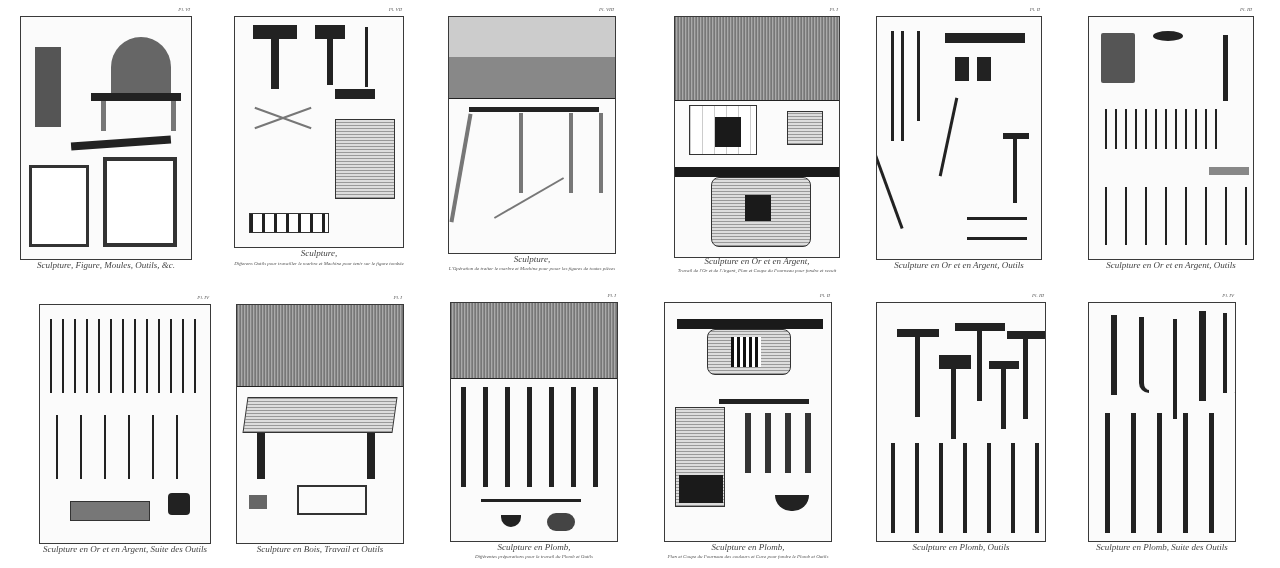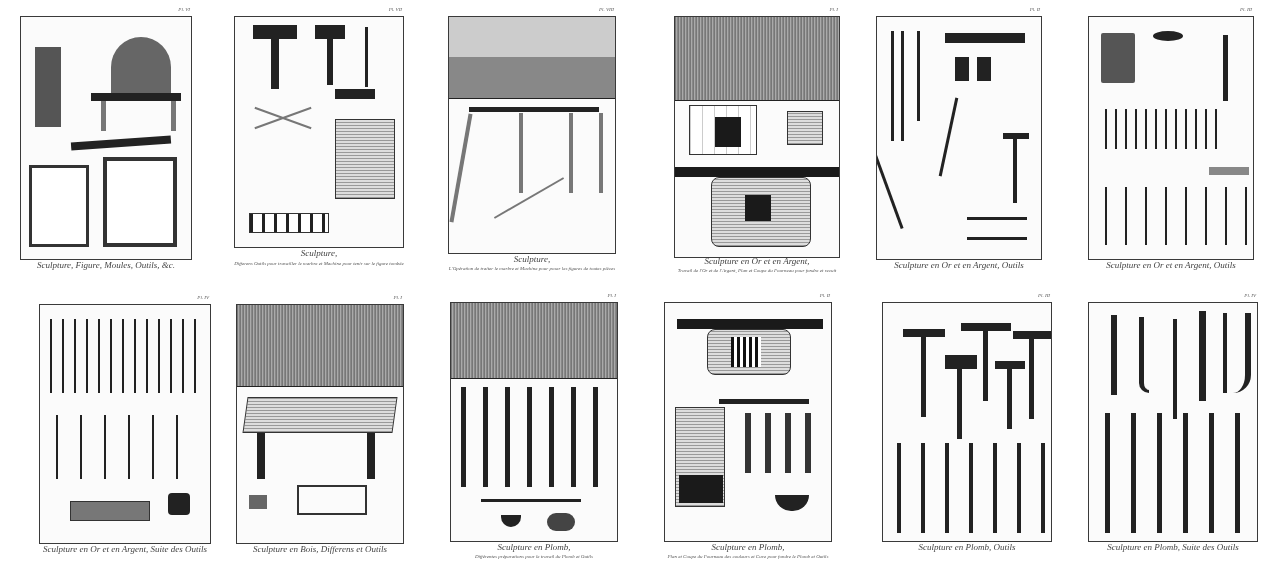--- a/index.html
+++ b/index.html
@@ -127,21 +127,21 @@
 <div class="plate" style="left:236px;top:304px;width:168px;height:256px;">
   <div class="sheet" style="height:240px;">
     <div class="scene" style="left:0;top:0;width:100%;height:82px;"></div>
     <div class="hatch" style="left:8px;top:92px;width:150px;height:36px;transform:skewX(-8deg);"></div>
     <div class="tool" style="left:20px;top:128px;width:8px;height:46px;"></div>
     <div class="tool" style="left:130px;top:128px;width:8px;height:46px;"></div>
     <div class="tool" style="left:12px;top:190px;width:18px;height:14px;background:#666;"></div>
     <div class="tool light" style="left:60px;top:180px;width:70px;height:30px;background:transparent;border:2px solid #333;"></div>
   </div>
   <div class="plate-no">Pl. I</div>
-  <div class="cap-main" style="top:240px;">Sculpture en Bois, Differens et Outils</div>
+  <div class="cap-main" style="top:240px;">Sculpture en Bois, Travail et Outils</div>
 </div>
 
 <div class="plate" style="left:450px;top:302px;width:168px;height:258px;">
   <div class="sheet" style="height:240px;">
     <div class="scene" style="left:0;top:0;width:100%;height:76px;"></div>
     <div class="tool" style="left:10px;top:84px;width:146px;height:100px;background:repeating-linear-gradient(90deg,#222 0 5px,transparent 5px 22px);"></div>
     <div class="tool" style="left:30px;top:196px;width:100px;height:3px;"></div>
     <div class="tool" style="left:50px;top:212px;width:20px;height:12px;border-radius:0 0 10px 10px;"></div>
     <div class="tool" style="left:96px;top:210px;width:28px;height:18px;border-radius:10px;background:#444;"></div>
   </div>
@@ -159,39 +159,39 @@
     <div class="hatch" style="left:10px;top:104px;width:50px;height:100px;"></div>
     <div class="dark" style="left:14px;top:172px;width:44px;height:28px;"></div>
     <div class="tool" style="left:80px;top:110px;width:70px;height:60px;background:repeating-linear-gradient(90deg,#333 0 6px,transparent 6px 20px);"></div>
     <div class="tool" style="left:110px;top:192px;width:34px;height:16px;border-radius:0 0 17px 17px;"></div>
   </div>
   <div class="plate-no">Pl. II</div>
   <div class="cap-main" style="top:240px;">Sculpture en Plomb,</div>
   <div class="cap-sub" style="top:252px;">Plan et Coupe du Fourneau des couleurs et Cuve pour fondre le Plomb et Outils</div>
 </div>
 
-<div class="plate" style="left:876px;top:302px;width:170px;height:258px;margin-left:6px;">
+<div class="plate" style="left:876px;top:302px;width:170px;height:258px;">
   <div class="sheet" style="height:240px;">
     <div class="tool" style="left:20px;top:26px;width:42px;height:8px;"></div>
     <div class="tool" style="left:38px;top:34px;width:5px;height:80px;"></div>
     <div class="tool" style="left:62px;top:52px;width:32px;height:14px;"></div>
     <div class="tool" style="left:74px;top:66px;width:5px;height:70px;"></div>
     <div class="tool" style="left:78px;top:20px;width:50px;height:8px;"></div>
     <div class="tool" style="left:100px;top:28px;width:5px;height:70px;"></div>
     <div class="tool" style="left:112px;top:58px;width:30px;height:8px;"></div>
     <div class="tool" style="left:124px;top:66px;width:5px;height:60px;"></div>
     <div class="tool" style="left:130px;top:28px;width:38px;height:8px;"></div>
     <div class="tool" style="left:146px;top:36px;width:5px;height:80px;"></div>
     <div class="tool" style="left:14px;top:140px;width:150px;height:90px;background:repeating-linear-gradient(90deg,#222 0 4px,transparent 4px 24px);"></div>
   </div>
   <div class="plate-no">Pl. III</div>
   <div class="cap-main" style="top:240px;">Sculpture en Plomb, Outils</div>
 </div>
 
-<div class="plate" style="left:1088px;top:302px;width:170px;height:258px;">
+<div class="plate" style="left:1088px;top:302px;width:148px;height:258px;">
   <div class="sheet" style="height:240px;">
     <div class="tool" style="left:22px;top:12px;width:6px;height:80px;"></div>
     <div class="tool" style="left:50px;top:14px;width:10px;height:76px;border-radius:0 0 0 14px;background:transparent;border-left:5px solid #222;border-bottom:3px solid #222;"></div>
     <div class="tool" style="left:84px;top:16px;width:4px;height:100px;"></div>
     <div class="tool" style="left:110px;top:8px;width:7px;height:90px;"></div>
     <div class="tool" style="left:134px;top:10px;width:28px;height:80px;border-radius:0 0 18px 0;background:transparent;border-right:6px solid #222;border-left:4px solid #222;"></div>
     <div class="tool" style="left:16px;top:110px;width:146px;height:120px;background:repeating-linear-gradient(90deg,#222 0 5px,transparent 5px 26px);"></div>
   </div>
   <div class="plate-no">Pl. IV</div>
   <div class="cap-main" style="top:240px;">Sculpture en Plomb, Suite des Outils</div>

